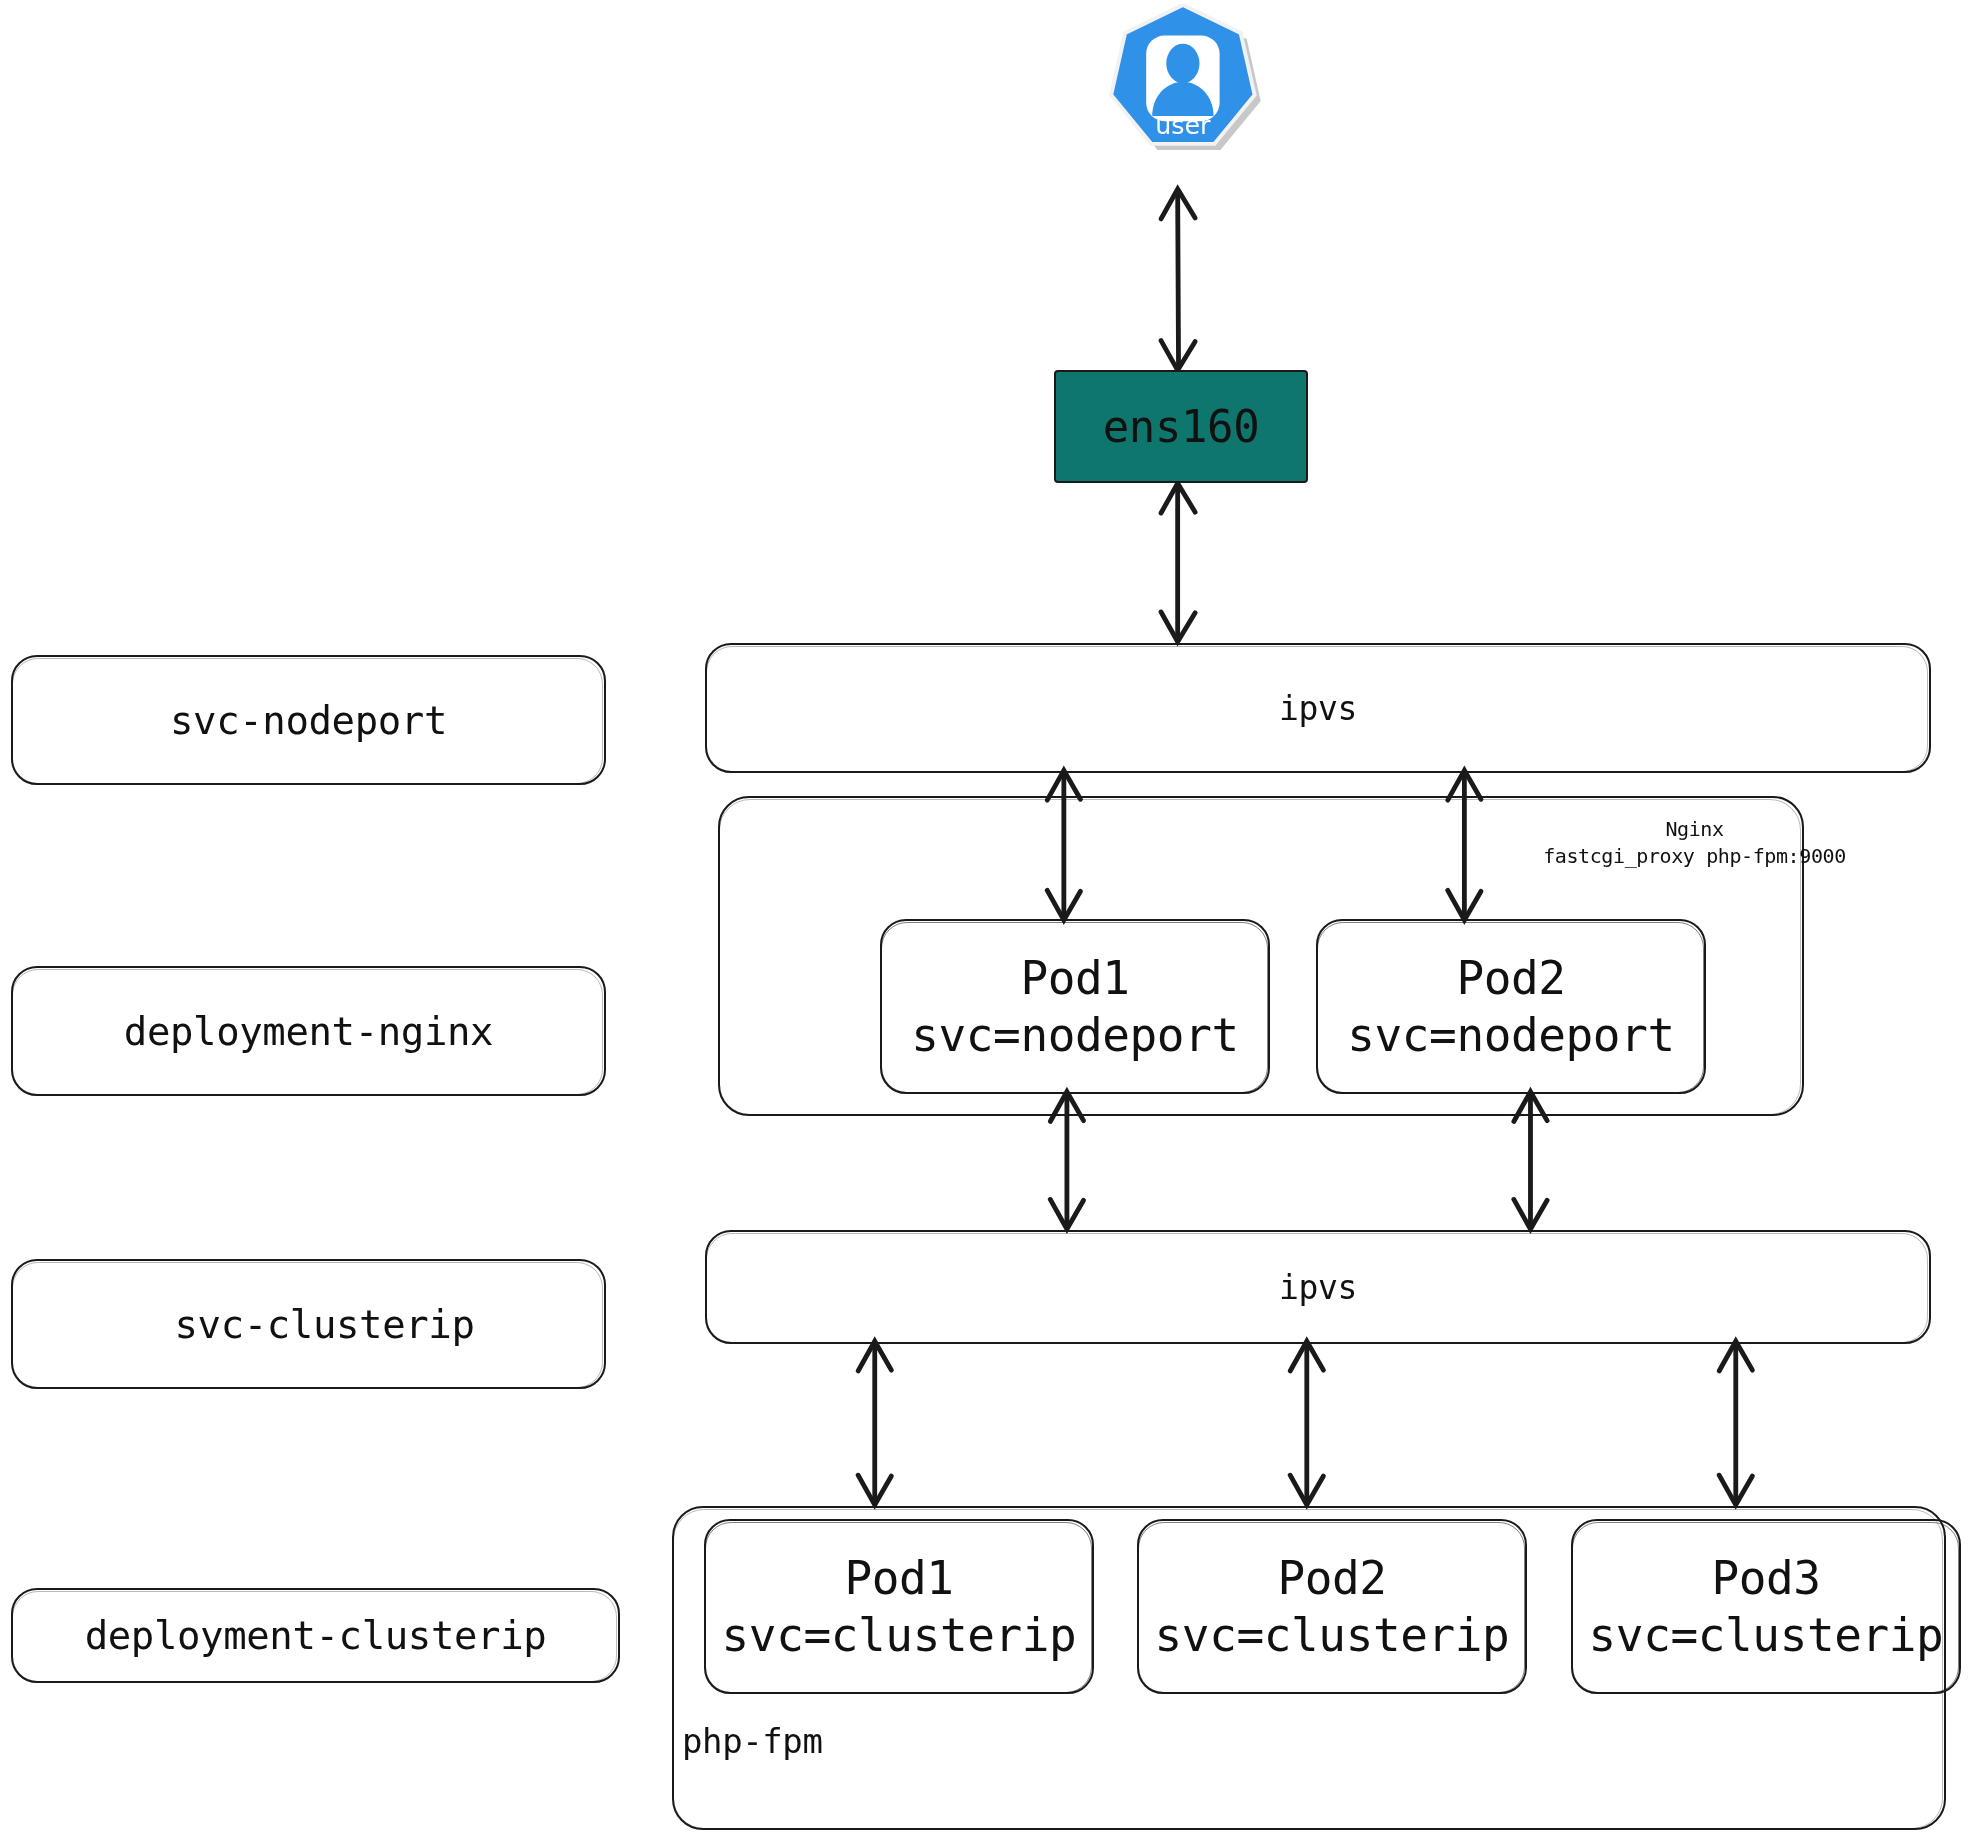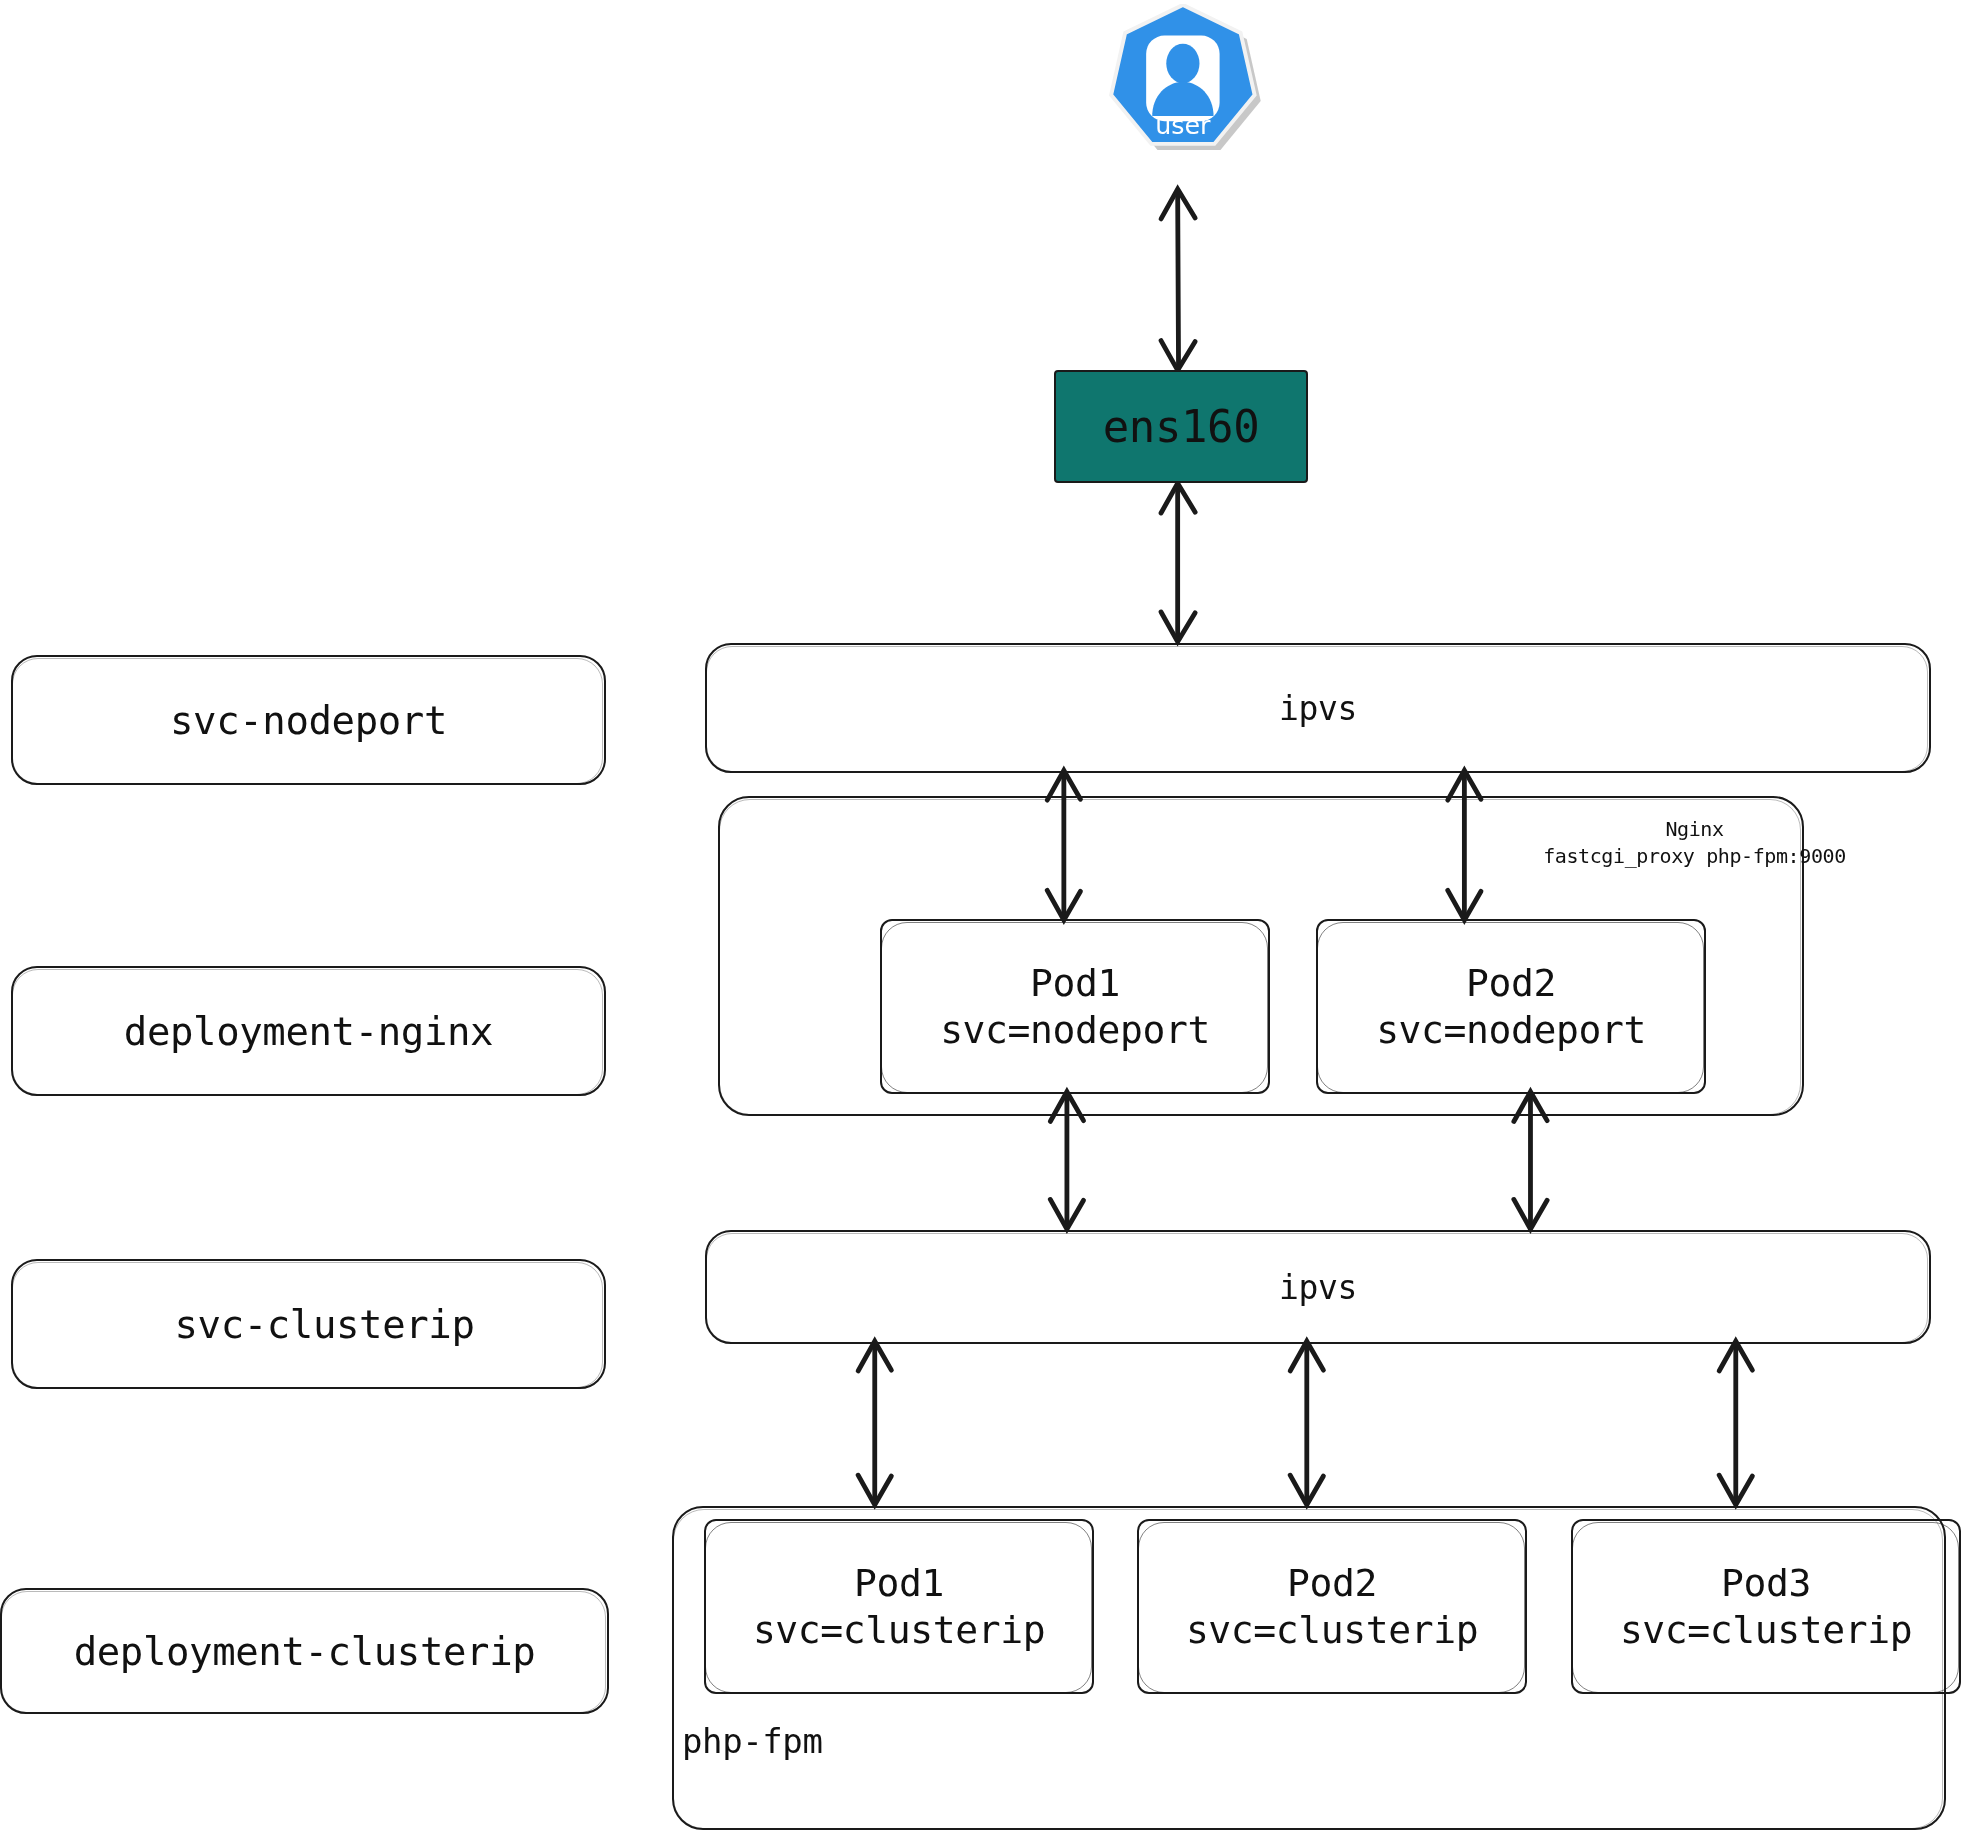--- a/index.html
+++ b/index.html
@@ -38,23 +38,22 @@
     border-radius: 26px;
     pointer-events: none;
     opacity: .55;
   }
   .node.plain::after { opacity: .30; left: -0.9px; top: 1.3px; right: 0.9px; bottom: -0.9px;}
   .label-box {
     font-size: 39px;
     margin-top: 12px;
   }
   .pod {
-    font-size: 38px;
+    font-size: 46px;
     line-height: 1.22;
-    border-radius: 12px;
   }
   .pod .l1 { display:block; }
   .pod .l2 { display:block; }
   .svc-box { font-size: 33px; }
   .container-box {
     justify-content: flex-start;
     align-items: flex-start;
     border-radius: 31px;
   }
   .container-box::after { border-radius: 31px; }
@@ -158,21 +157,21 @@
   </div>
 
   <div class="node plain label-box" style="left:11px; top:954px; width:595px; height:130px;">
     <span>deployment-nginx</span>
   </div>
 
   <div class="node plain label-box" style="left:11px; top:1247px; width:595px; height:130px;padding-left:32px;">
     <span>svc-clusterip</span>
   </div>
 
-  <div class="node plain label-box" style="left:0; top:1576px; width:609px; height:126px;">
+  <div class="node plain label-box" style="left:11px; top:1576px; width:609px; height:95px;">
     <span>deployment-clusterip</span>
   </div>
 
   <div class="node plain svc-box" style="left:705px; top:643px; width:1226px; height:130px;">
     <span>ipvs</span>
   </div>
 
   <div class="node plain container-box" style="left:718px; top:796px; width:1086px; height:320px;"></div>
 
   <div class="annot" style="left:1502px; top:816px; width:385px;">

